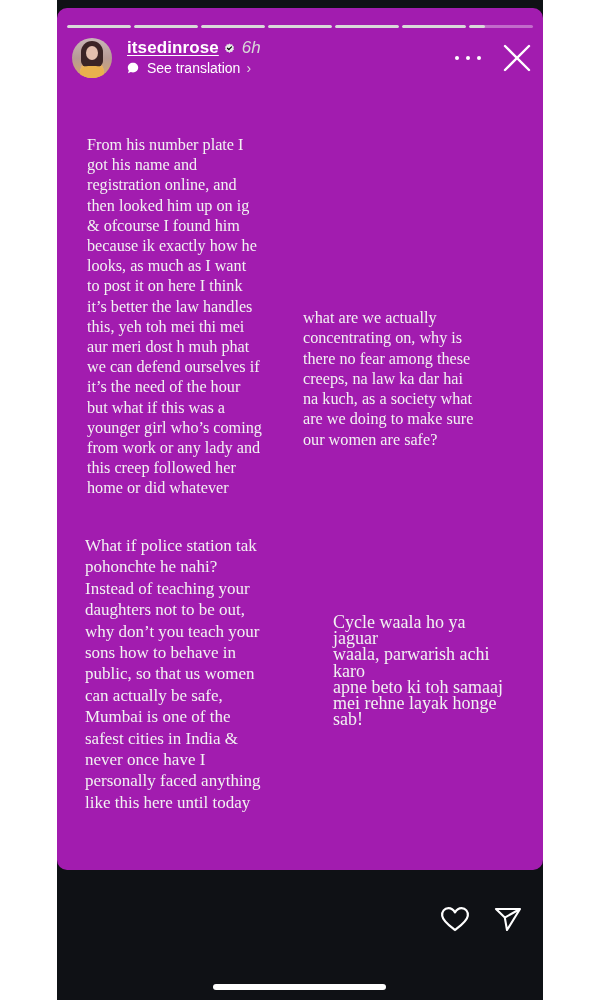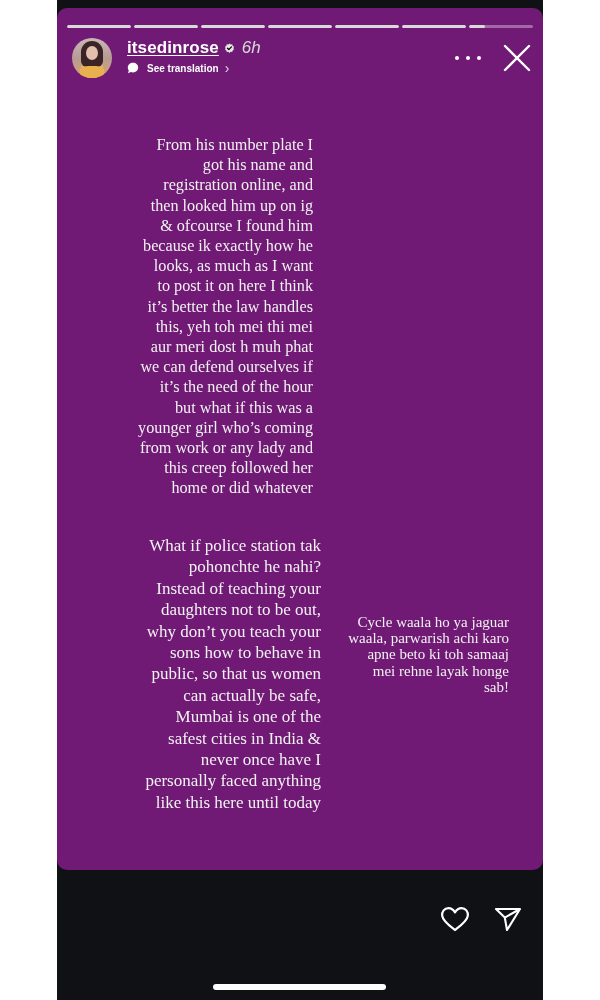--- a/index.html
+++ b/index.html
@@ -18,21 +18,21 @@
       height: 1000px;
       background: #0f1115;
       overflow: hidden;
     }
     .story-card {
       position: absolute;
       left: 0;
       top: 8px;
       width: 486px;
       height: 862px;
-      background: #701a75;
+      background: #a21caf;
       border-radius: 10px;
     }
     .progress {
       position: absolute;
       left: 10px;
       top: 17px;
       width: 466px;
       height: 3px;
       display: flex;
       gap: 3px;
@@ -123,22 +123,22 @@
       font-family: "Liberation Sans", sans-serif;
       color: #ffffff;
     }
     .bubble {
       width: 12px;
       height: 12px;
       margin-right: 8px;
       display: inline-block;
     }
     .translate-text {
-      font-size: 10px;
-      font-weight: bold;
+      font-size: 14px;
+      font-weight: normal;
     }
     .chev {
       font-size: 14px;
       margin-left: 6px;
       color: #dddddd;
     }
     .more-btn {
       position: absolute;
       left: 398px;
       top: 40px;
@@ -157,21 +157,21 @@
       left: 445px;
       top: 35px;
       width: 30px;
       height: 30px;
       cursor: pointer;
     }
     .story-text {
       position: absolute;
       font-family: "Liberation Serif", serif;
       color: #f2f2f2;
-      text-align: right;
+      text-align: left;
       white-space: pre-line;
     }
     .t1 {
       left: 30px;
       top: 127px;
       width: 226px;
       font-size: 16.2px;
       line-height: 20.2px;
     }
     .t2 {
@@ -185,21 +185,21 @@
       left: 28px;
       top: 527px;
       width: 236px;
       font-size: 17px;
       line-height: 21.4px;
     }
     .t4 {
       left: 276px;
       top: 606px;
       width: 176px;
-      font-size: 15px;
+      font-size: 18px;
       line-height: 16.2px;
     }
     .like-btn {
       position: absolute;
       left: 383px;
       top: 906px;
       width: 30px;
       height: 26px;
       cursor: pointer;
     }
@@ -295,20 +295,27 @@
 it’s better the law handles
 this, yeh toh mei thi mei
 aur meri dost h muh phat
 we can defend ourselves if
 it’s the need of the hour
 but what if this was a
 younger girl who’s coming
 from work or any lady and
 this creep followed her
 home or did whatever</div>
+    <div class="story-text t2">what are we actually
+concentrating on, why is
+there no fear among these
+creeps, na law ka dar hai
+na kuch, as a society what
+are we doing to make sure
+our women are safe?</div>
     <div class="story-text t3">What if police station tak
 pohonchte he nahi?
 Instead of teaching your
 daughters not to be out,
 why don’t you teach your
 sons how to behave in
 public, so that us women
 can actually be safe,
 Mumbai is one of the
 safest cities in India &amp;

